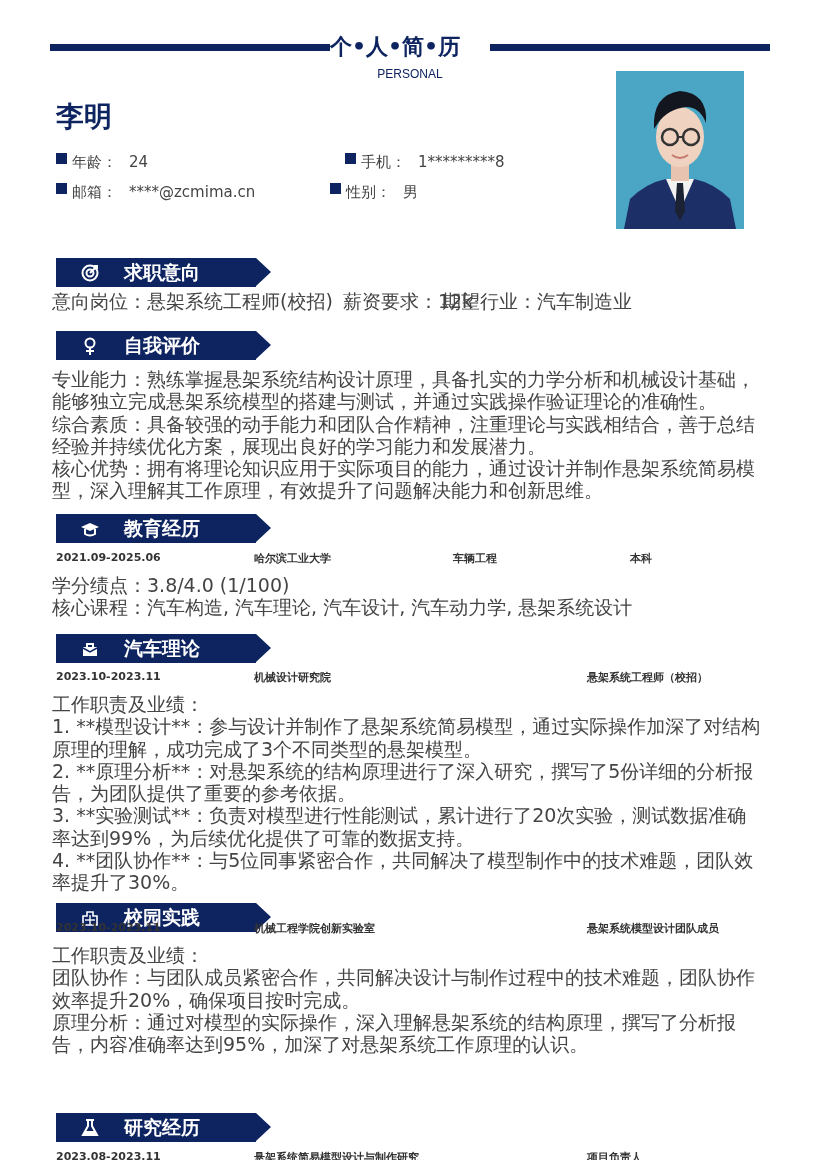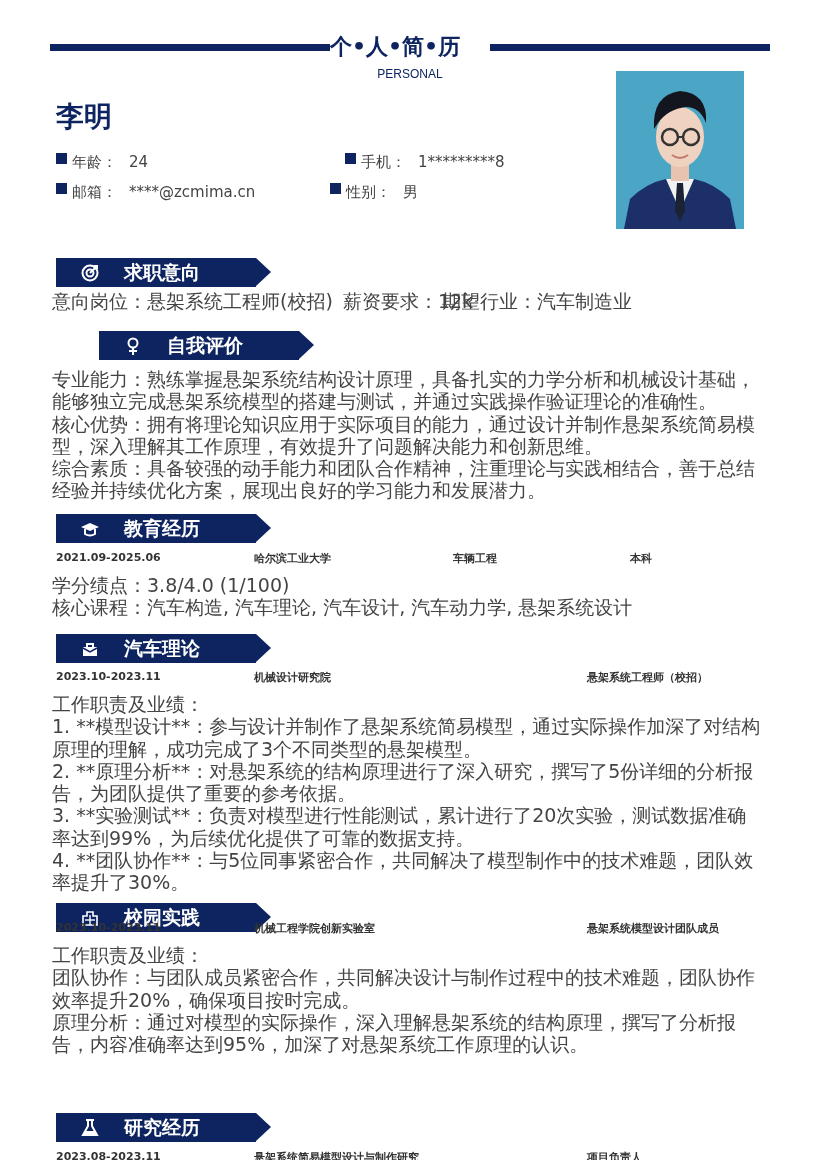--- a/index.html
+++ b/index.html
@@ -88,36 +88,36 @@
       </svg>
   </span>
   <span class="title">求职意向</span>
 </div>
 <div class="text" style="top:290px;">
   <span>意向岗位：悬架系统工程师(校招)</span>
   <span style="margin-left:4px;">薪资要求：12k</span>
   <span style="position:absolute; left:390px;">期望行业：汽车制造业</span>
 </div>
 
-<div class="sec-head" style="top:331px;margin-left:43px;">
+<div class="sec-head" style="top:331px;">
   <div class="bar"></div>
     <div class="arrow"></div>
   <span class="icon">
     <svg width="20" height="20" viewBox="0 0 20 20">
         <circle cx="10" cy="7" r="4.5" fill="none" stroke="#fff" stroke-width="2"></circle>
         <line x1="10" y1="11.5" x2="10" y2="19" stroke="#fff" stroke-width="2"></line>
         <line x1="6" y1="15" x2="14" y2="15" stroke="#fff" stroke-width="2"></line>
       </svg>
   </span>
   <span class="title">自我评价</span>
 </div>
 <div class="text" style="top:368px;">
   <div>专业能力：熟练掌握悬架系统结构设计原理，具备扎实的力学分析和机械设计基础，能够独立完成悬架系统模型的搭建与测试，并通过实践操作验证理论的准确性。</div>
+  <div>综合素质：具备较强的动手能力和团队合作精神，注重理论与实践相结合，善于总结经验并持续优化方案，展现出良好的学习能力和发展潜力。</div>
   <div>核心优势：拥有将理论知识应用于实际项目的能力，通过设计并制作悬架系统简易模型，深入理解其工作原理，有效提升了问题解决能力和创新思维。</div>
-  <div>综合素质：具备较强的动手能力和团队合作精神，注重理论与实践相结合，善于总结经验并持续优化方案，展现出良好的学习能力和发展潜力。</div>
 </div>
 
 <div class="sec-head" style="top:514px;">
   <div class="bar"></div>
     <div class="arrow"></div>
   <span class="icon">
     <svg width="20" height="20" viewBox="0 0 20 20">
         <path d="M1 8 L10 4 L19 8 L10 12 Z" fill="#fff"></path>
         <path d="M5 10 L5 15 Q10 18 15 15 L15 10" fill="none" stroke="#fff" stroke-width="2"></path>
       </svg>

